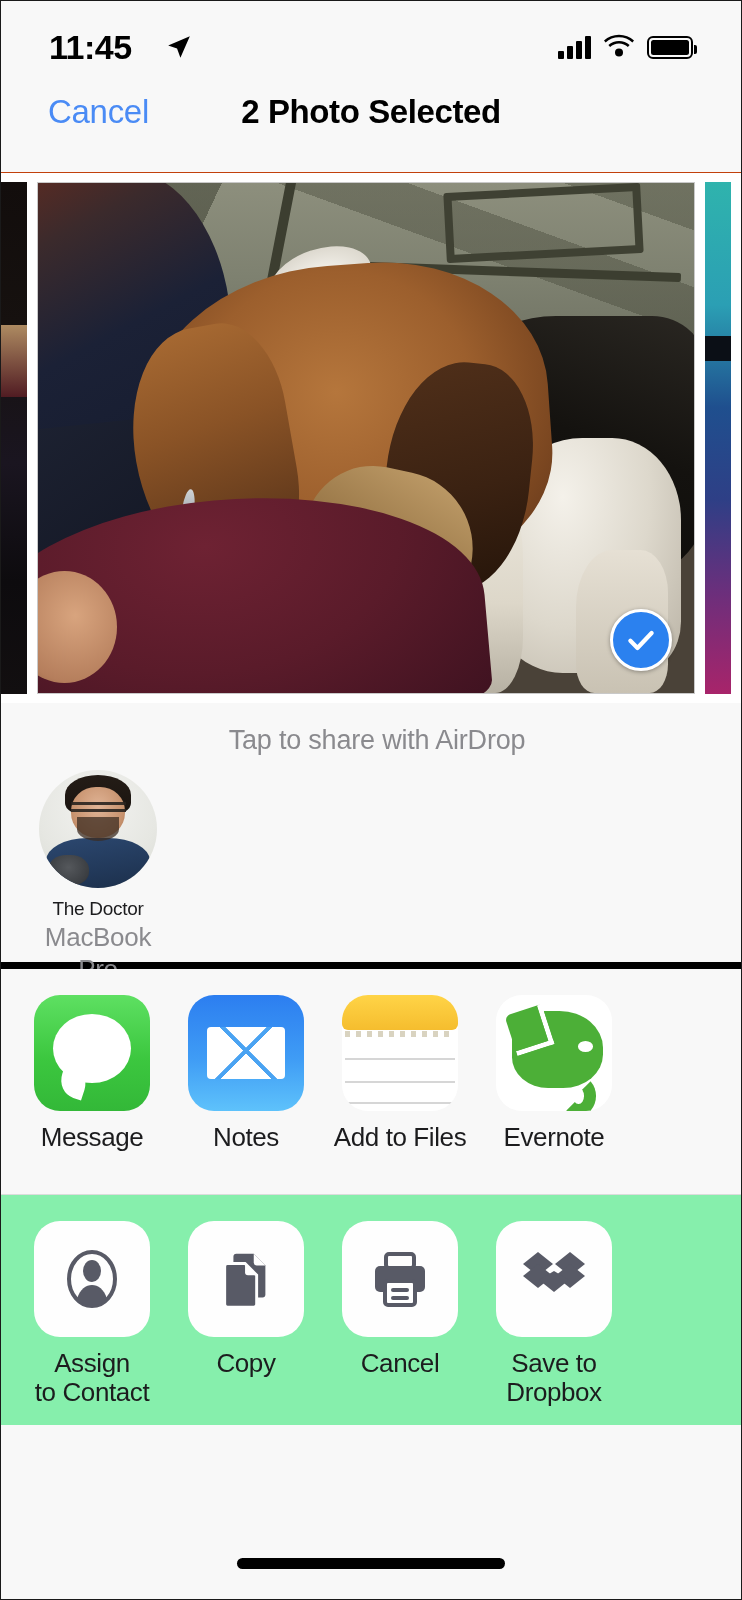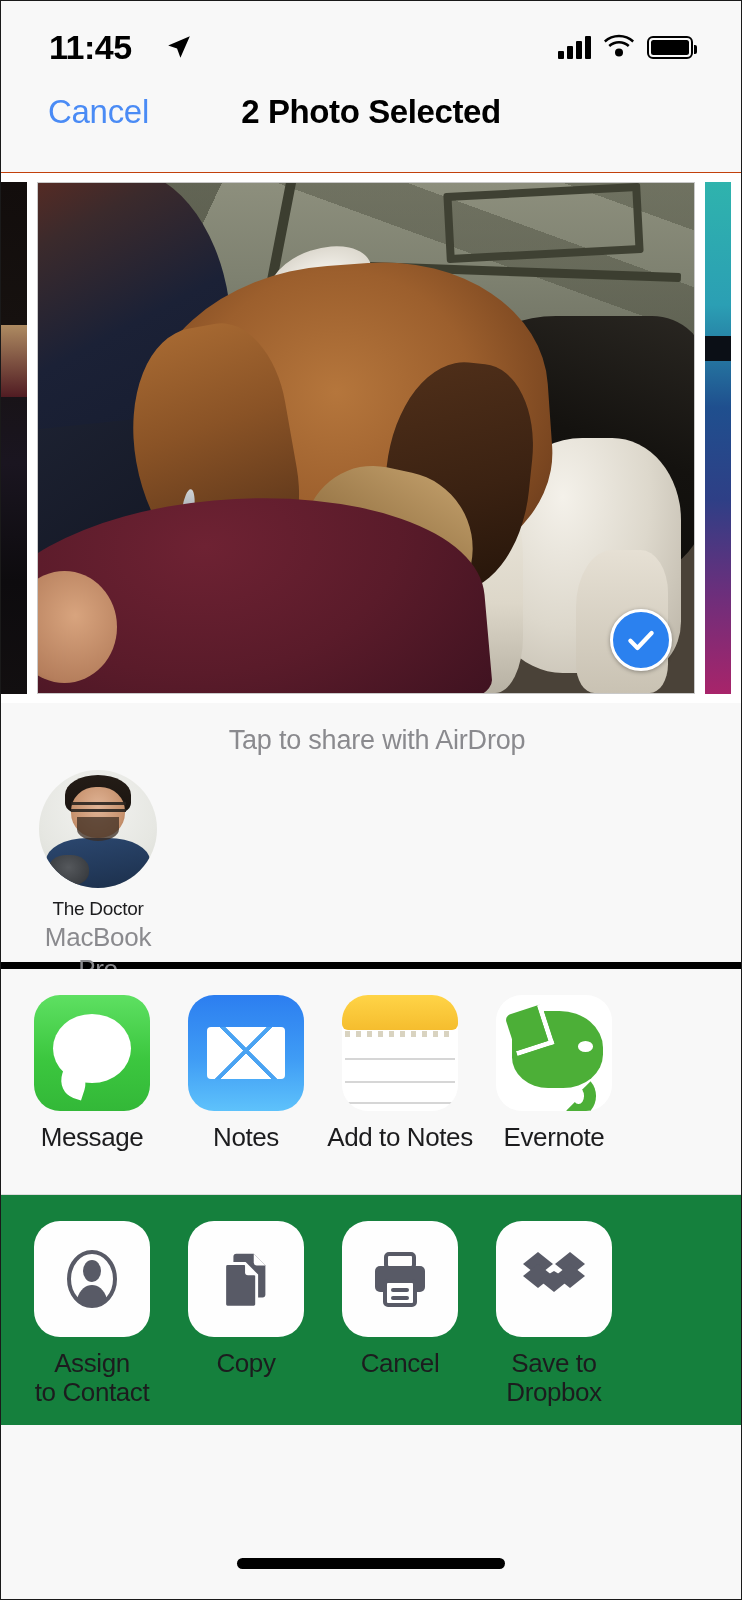--- a/index.html
+++ b/index.html
@@ -331,21 +331,21 @@
     border:12px solid #4caf37; border-radius:50%; border-top-color:transparent;
     border-left-color:transparent;
   }
   .t-evernote .eye {
     position:absolute; right:16%; top:40%; width:13%; height:9%;
     background:#fff; border-radius:50%;
   }
 
   
   .actionrow {
-    position:relative; background:#15803d;
+    position:relative; background:#86efac;
     padding: 26px 0 20px 0;
     height: 230px;
   }
   .act-item { width:154px; flex:none; text-align:center; cursor:pointer; }
   .act-tile {
     width:116px; height:116px; border-radius:26px; background:#fefefe;
     margin:0 auto 12px auto; position:relative;
     display:flex; align-items:center; justify-content:center;
   }
   .act-label {
@@ -472,21 +472,21 @@
 
 
       <div class="app-item">
         <div class="app-tile t-notes">
           <div class="head"></div>
             <div class="perf"></div>
           <div class="ln" style="top:54%"></div>
           <div class="ln" style="top:74%"></div>
           <div class="ln" style="top:92%"></div>
         </div>
-        <div class="app-label">Add to Notes</div>
+        <div class="app-label">Add to Files</div>
       </div>
 
       <div class="app-item">
         <div class="app-tile t-evernote">
           <div class="eleph"></div>
             <div class="fold"></div>
           <div class="trunk"></div>
             <div class="eye"></div>
         </div>
         <div class="app-label">Evernote</div>

